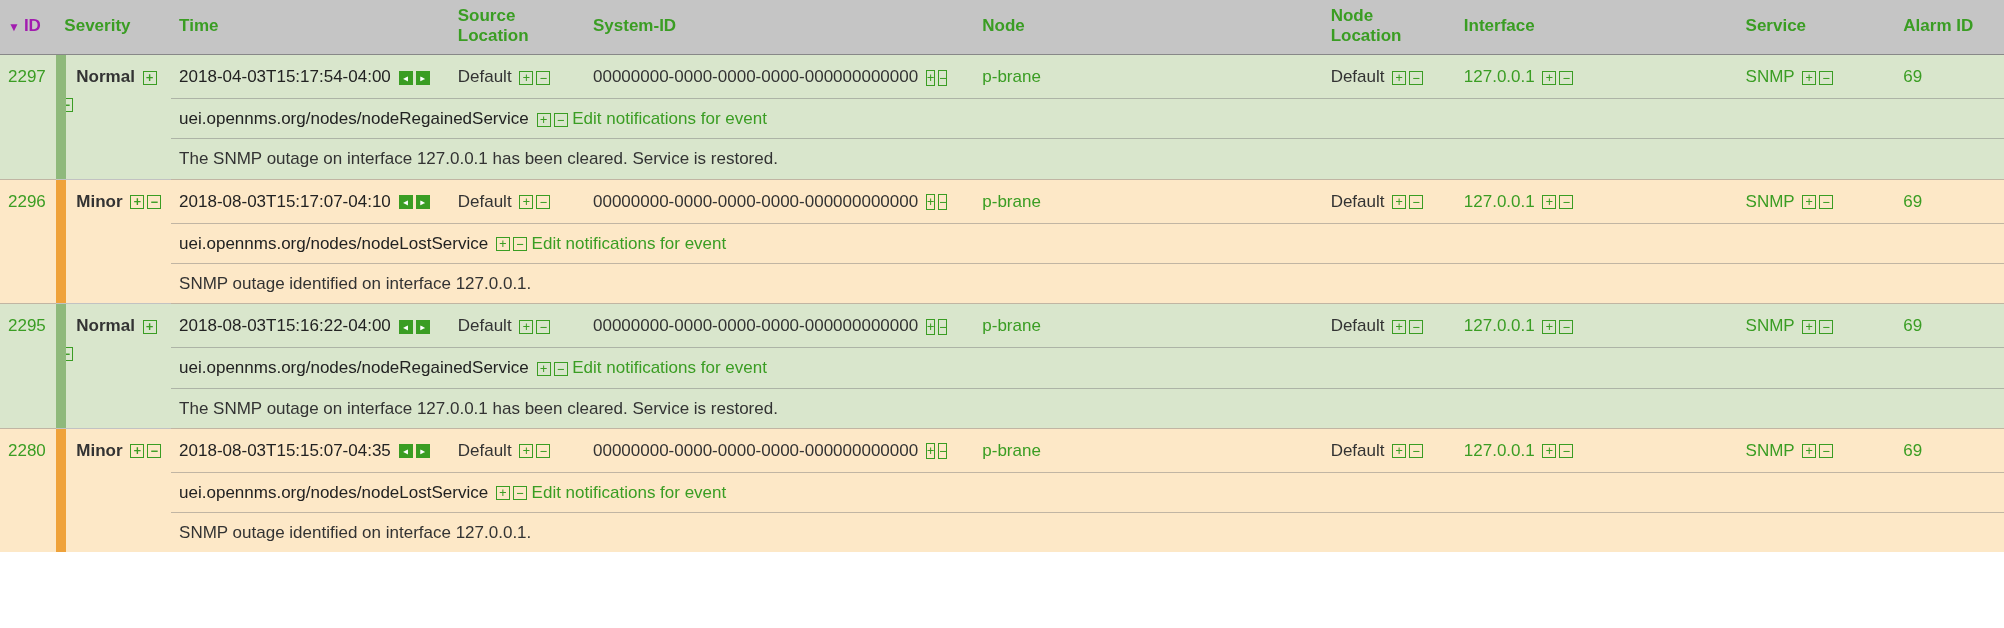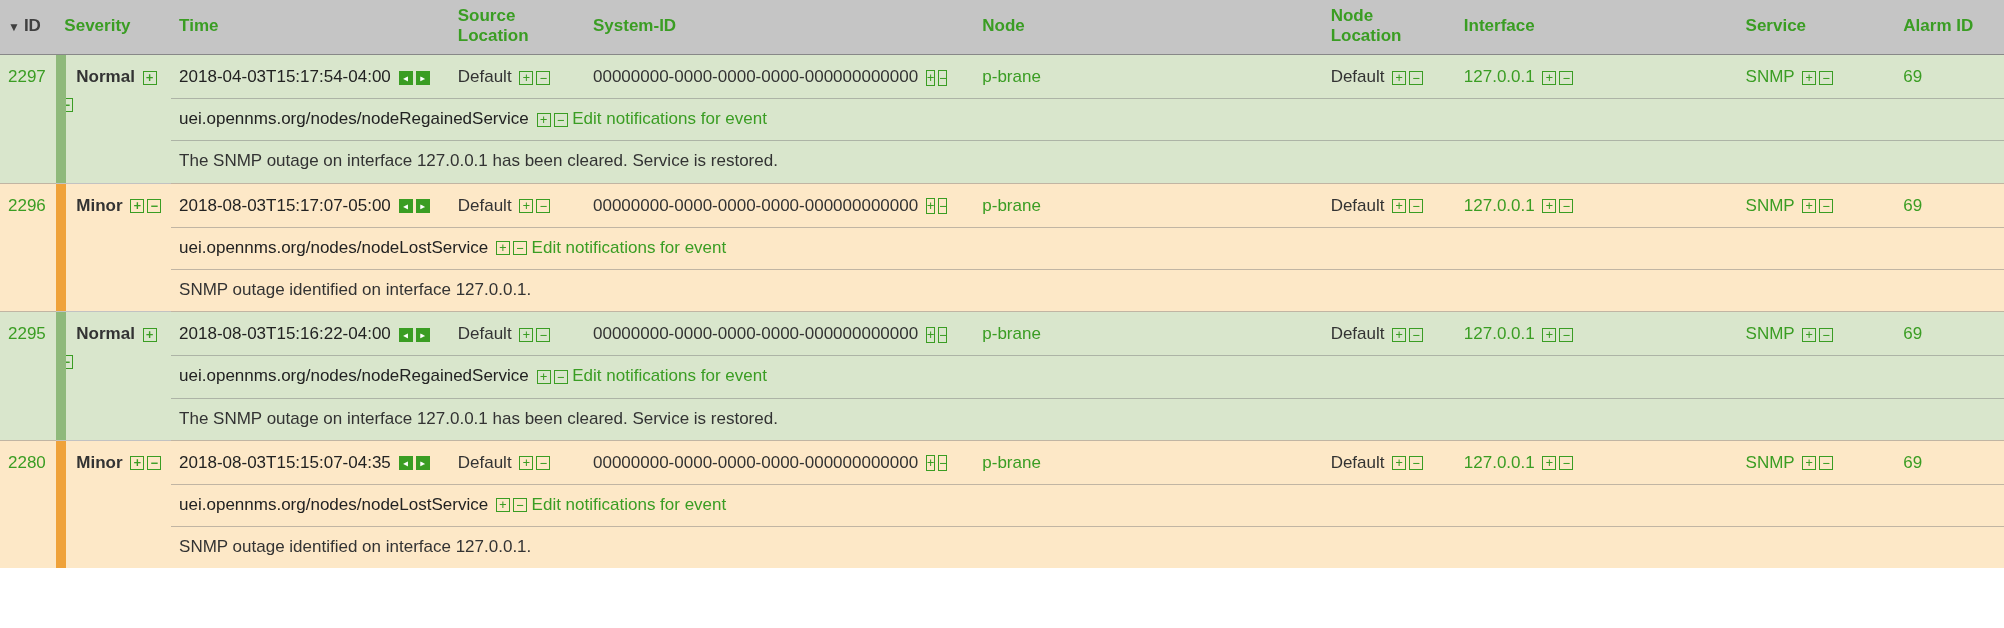--- a/index.html
+++ b/index.html
@@ -17,42 +17,42 @@
   }
   thead tr { background: #c5c5c5; }
   thead th {
     text-align: left;
     font-weight: bold;
     color: #3a9d23;
     padding: 6px 8px 8px 8px;
     border-bottom: 1px solid #888;
     font-size: 17px;
   }
-  thead th.id-col { color: #404040; margin-top: 7px; }
+  thead th.id-col { color: #a21caf; margin-top: 7px; }
   thead th .sort-icon { font-size: 12px; margin-right: 4px; }
   
   .col-id     { width: 55px; }
   .col-sev    { width: 112px; }
   .col-time   { width: 272px; }
   .col-srcloc { width: 132px; }
   .col-sysid  { width: 380px; }
   .col-node   { width: 340px; }
   .col-nodloc { width: 130px; }
   .col-iface  { width: 275px; }
   .col-svc    { width: 154px; }
   .col-alarm  { width: 106px; }
 
   tbody td {
     padding: 8px 8px;
     vertical-align: top;
     font-size: 17px;
     line-height: 1.6;
   }
   tbody tr.datarow td { border-top: 1px solid rgba(120,120,120,.45); }
-  tbody tr.subrow td  { border-top: 1px solid rgba(120,120,120,.45); padding-top: 6px; }
+  tbody tr.subrow td  { border-top: 1px solid rgba(120,120,120,.45); padding-top: 6px; padding-bottom: 6px; }
   tbody tr.firstrow td { border-top: none; }
 
   .sev-normal { background: #d9e6cc; }
   .sev-minor  { background: #fde8c7; }
 
   .sev-stripe-normal { background: #8fb97b; }
   .sev-stripe-minor  { background: #efa23a; }
 
   td.id-cell {
     color: #3a9d23;
@@ -138,21 +138,21 @@
       </tr>
       <tr class="subrow sev-normal">
         <td colspan="8"><span class="muted-black">uei.opennms.org/nodes/nodeRegainedService</span> <span class="pm">+</span><span class="pm">−</span> <span class="link">Edit notifications for event</span></td>
       </tr>
       <tr class="subrow sev-normal">
         <td colspan="8">The SNMP outage on interface 127.0.0.1 has been cleared. Service is restored.</td>
       </tr>
       <tr class="datarow sev-minor">
         <td class="id-cell" rowspan="3">2296</td>
         <td class="sev-cell" rowspan="3"><span class="stripe sev-stripe-minor"></span><span class="sev-label">Minor</span> <span class="pm">+</span><span class="pm">−</span></td>
-        <td><span class="muted-black">2018-08-03T15:17:07-05:00</span> <span class="pm pm-solid">◂</span><span class="pm pm-solid">▸</span></td>
+        <td><span class="muted-black">2018-08-03T15:17:07-04:10</span> <span class="pm pm-solid">◂</span><span class="pm pm-solid">▸</span></td>
         <td>Default <span class="pm">+</span><span class="pm">−</span></td>
         <td class="wrapcell">00000000-0000-0000-0000-000000000000 <span class="pm">+</span><span class="pm">−</span></td>
         <td><span class="link">p-brane</span></td>
         <td>Default <span class="pm">+</span><span class="pm">−</span></td>
         <td><span class="link">127.0.0.1</span> <span class="pm">+</span><span class="pm">−</span></td>
         <td><span class="link">SNMP</span> <span class="pm">+</span><span class="pm">−</span></td>
         <td><span class="link">69</span></td>
       </tr>
       <tr class="subrow sev-minor">
         <td colspan="8"><span class="muted-black">uei.opennms.org/nodes/nodeLostService</span> <span class="pm">+</span><span class="pm">−</span> <span class="link">Edit notifications for event</span></td>

